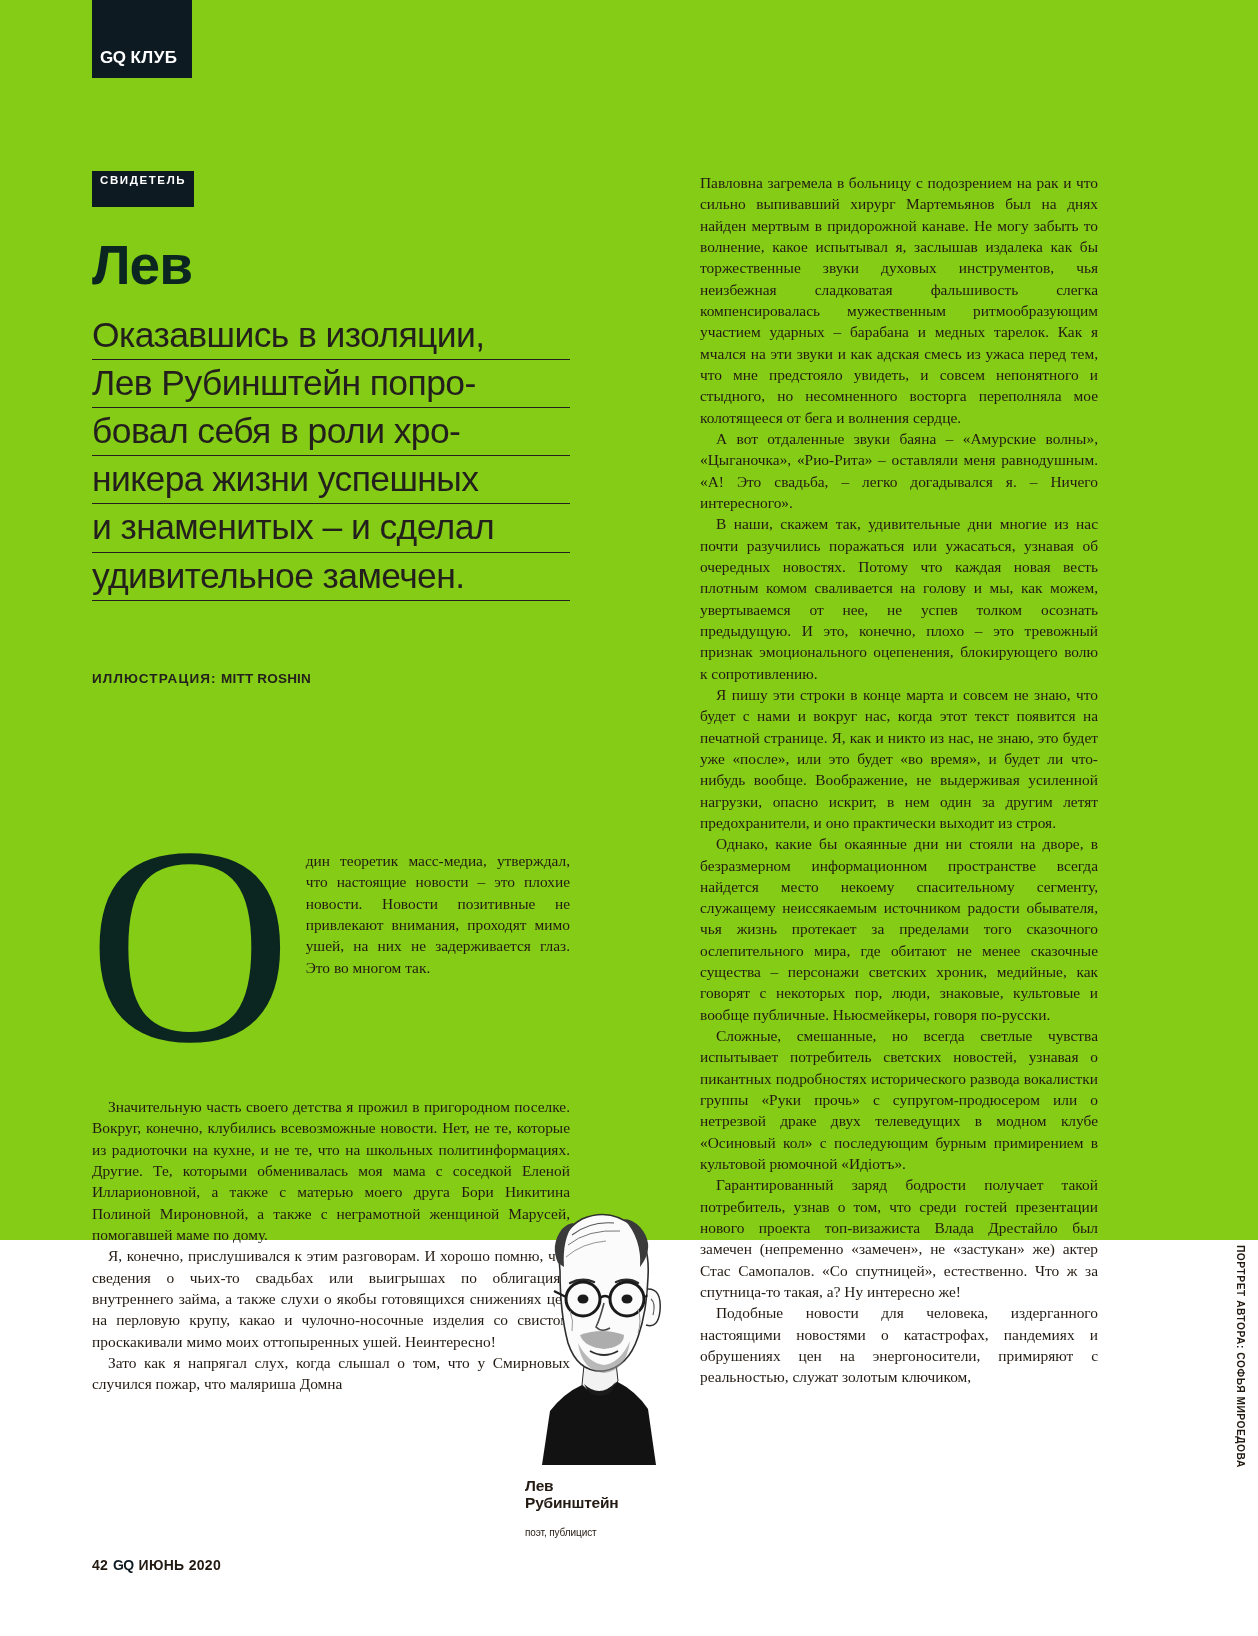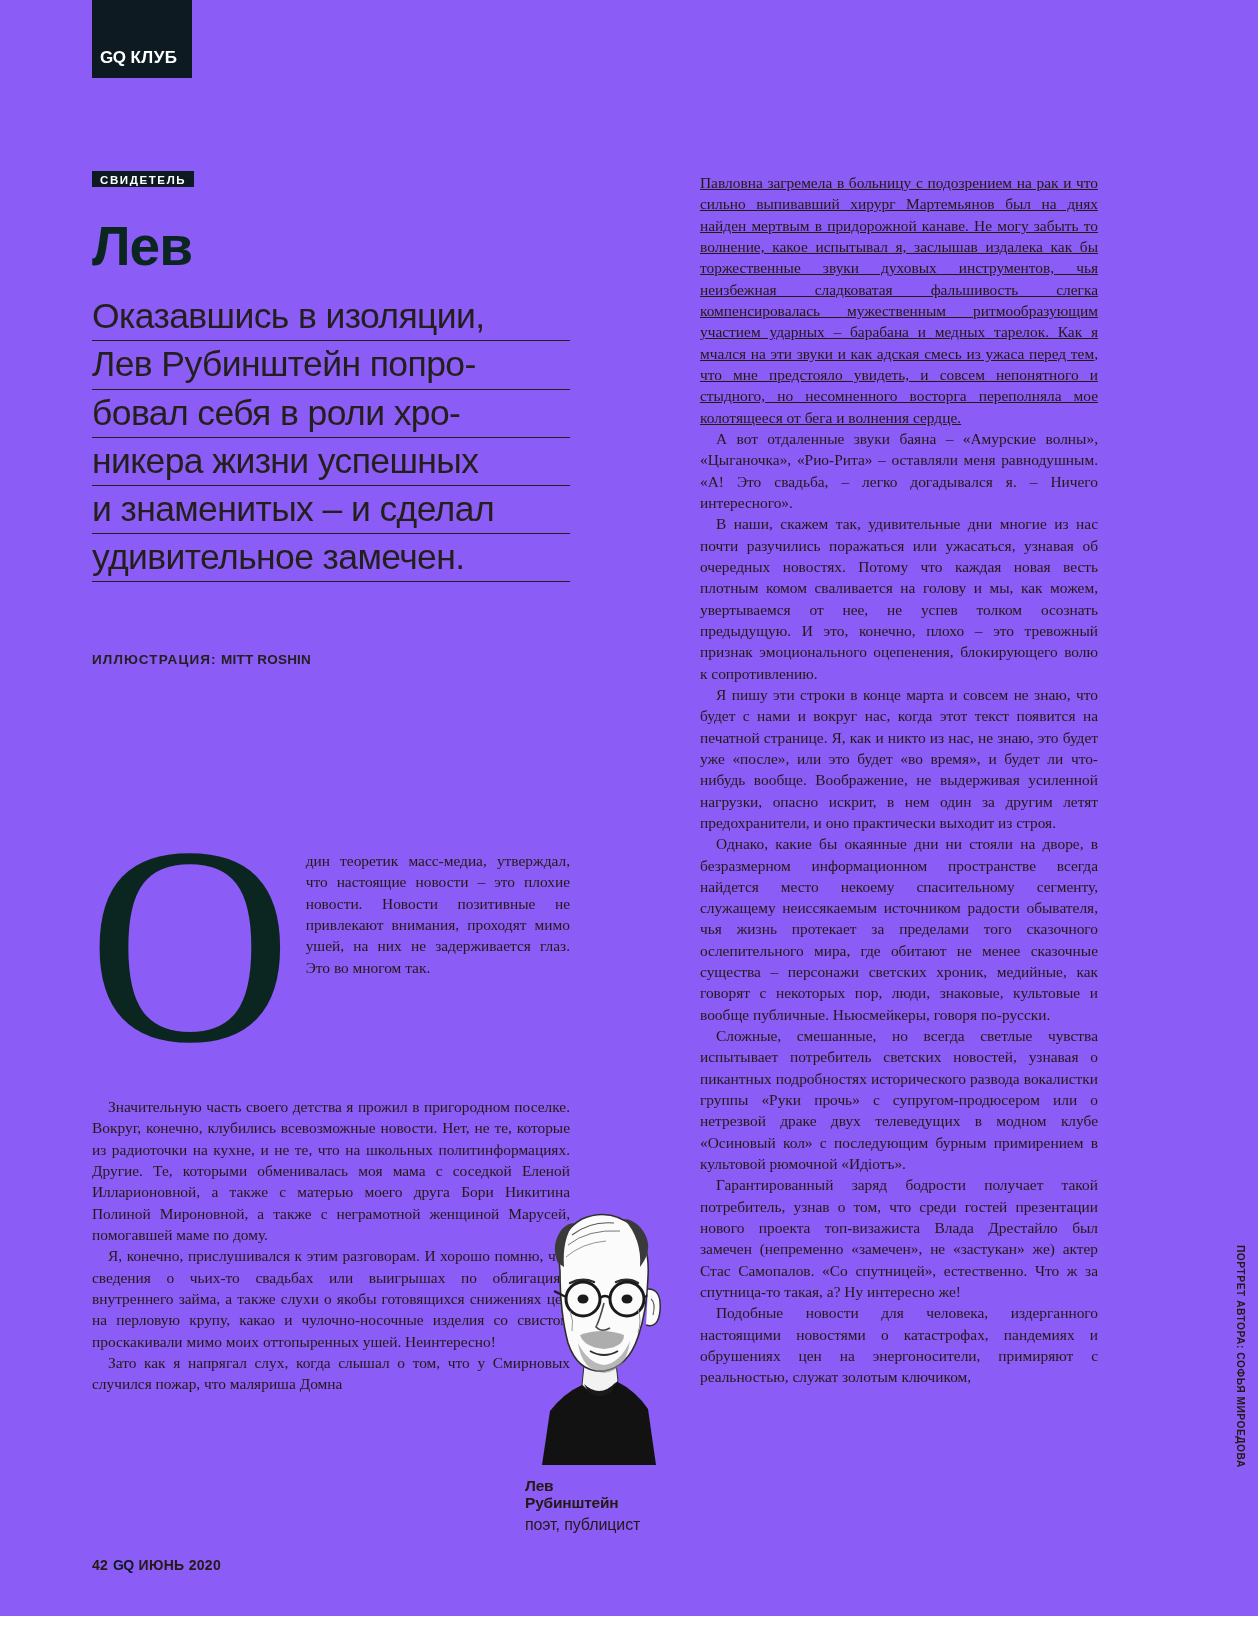--- a/index.html
+++ b/index.html
@@ -9,22 +9,22 @@
     height: 1636px;
     background: #ffffff;
     font-family: "Liberation Serif", serif;
     position: relative;
     overflow: hidden;
   }
 
   .page {
     position: relative;
     width: 1258px;
-    height: 1616px;
-    background: #8b5cf6;
+    height: 1240px;
+    background: #84cc16;
   }
 
   
   .masthead {
     position: absolute;
     left: 92px;
     top: 0;
     width: 100px;
     height: 78px;
     background: #0d1a22;
@@ -51,21 +51,21 @@
   }
 
   .kicker {
     display: inline-block;
     background: #0d1a22;
     color: #ffffff;
     font-family: "Liberation Sans", sans-serif;
     font-weight: bold;
     font-size: 11.5px;
     letter-spacing: 1.6px;
-    padding: 4px 8px 0 8px;
+    padding: 4px 8px 20px 8px;
     line-height: 1;
   }
 
   .headline {
     margin-top: 32px;
     font-family: "Liberation Sans", sans-serif;
     font-weight: bold;
     font-size: 55px;
     line-height: 0.97;
     color: #0b2620;
@@ -102,21 +102,21 @@
   
   .bodytext {
     font-family: "Liberation Serif", serif;
     font-size: 15.4px;
     line-height: 1.385;
     color: #231a12;
     text-align: justify;
     hyphens: none;
   }
   .bodytext p { text-indent: 16px; }
-  .bodytext p.noindent { text-indent: 0; text-decoration: underline; }
+  .bodytext p.noindent { text-indent: 0; }
 
   
   .dropcap-wrap {
     position: absolute;
     left: 92px;
     top: 850px;
     width: 478px;
   }
   .dropcap {
     float: left;
@@ -168,23 +168,23 @@
     color: #231a12;
   }
   .portrait-caption .pc-name {
     font-weight: bold;
     font-size: 15.5px;
     line-height: 1.08;
     letter-spacing: -0.2px;
   }
   .portrait-caption .pc-role {
     font-weight: 400;
-    font-size: 16px;
+    font-size: 10px;
     line-height: 1.2;
-    margin-top: 4px;
+    margin-top: 16px;
     letter-spacing: -0.1px;
   }
 
   
   .vert-credit {
     position: absolute;
     right: 12px;
     top: 1245px;
     font-family: "Liberation Sans", sans-serif;
     font-size: 10.2px;

